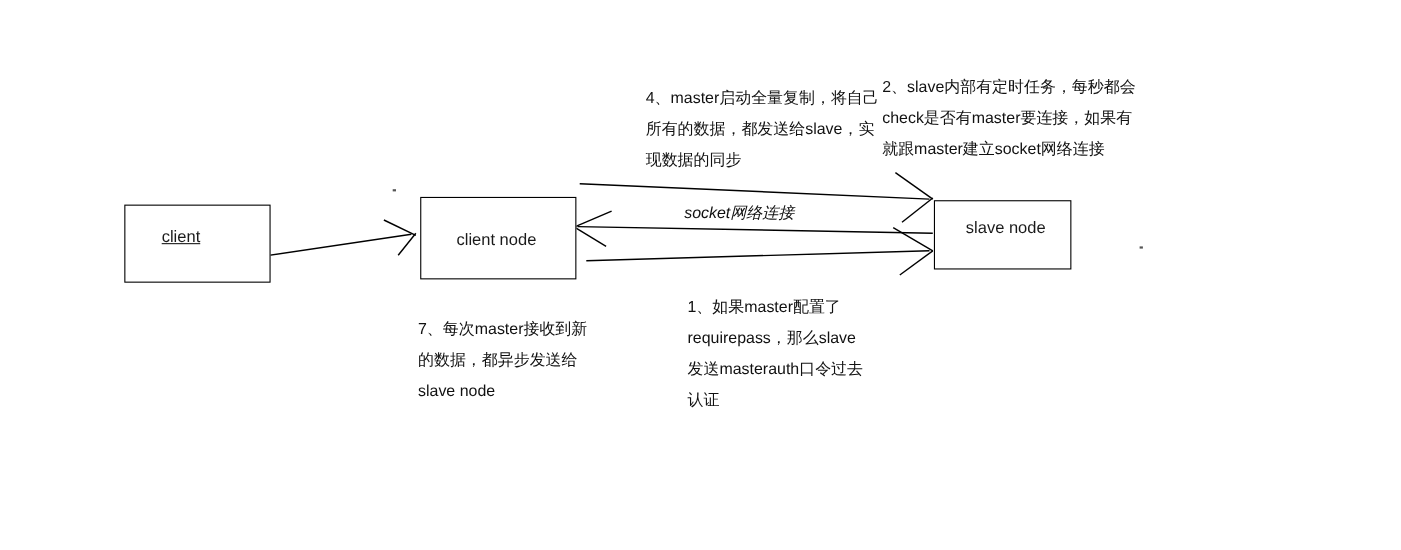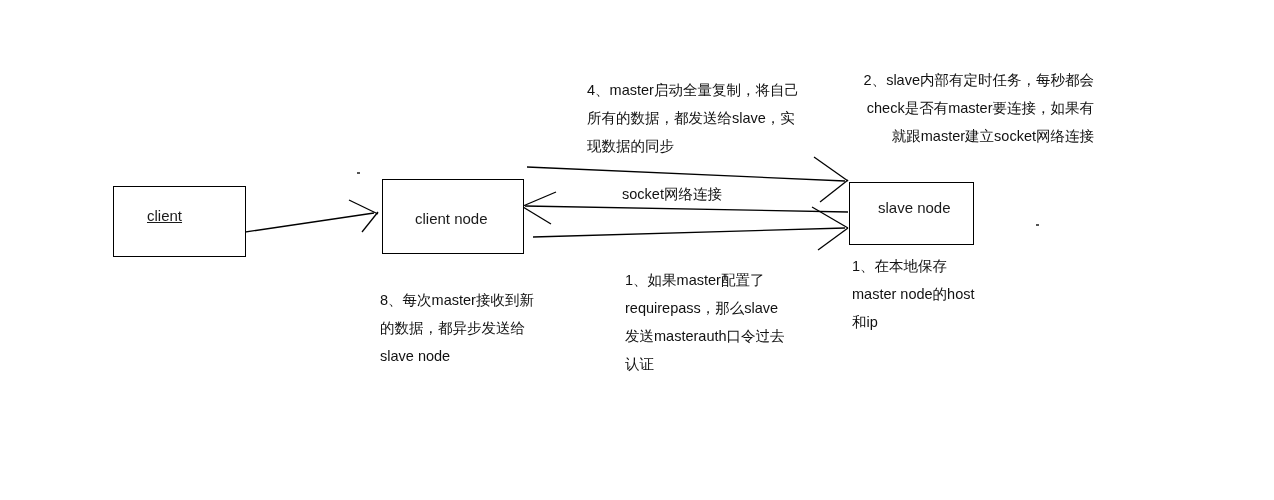--- a/index.html
+++ b/index.html
@@ -69,24 +69,23 @@
     line-height: 28px;
     color: #111111;
     white-space: pre-line;
   }
   #anno-4 {
     left: 587px;
     top: 76px;
     width: 215px;
   }
   #anno-2 {
-    left: 854px;
+    left: 802px;
     top: 66px;
     width: 240px;
-    text-align: right;
   }
   #anno-3 {
     left: 625px;
     top: 266px;
     width: 160px;
   }
   #anno-5 {
     left: 380px;
     top: 286px;
     width: 165px;
@@ -97,20 +96,21 @@
     width: 175px;
   }
   #label-socket {
     position: absolute;
     left: 622px;
     top: 186px;
     font-size: 14.5px;
     line-height: 1.2;
     color: #111111;
     white-space: nowrap;
+    font-style: italic;
   }
   #lines {
     position: absolute;
     left: 0;
     top: 0;
     width: 1274px;
     height: 500px;
     pointer-events: none;
   }
   .speck {
@@ -164,22 +164,19 @@
   <div class="node-label" id="label-slave">slave node</div>
 
   <div id="label-socket">socket网络连接</div>
 
   <div class="anno" id="anno-4">4、master启动全量复制，将自己所有的数据，都发送给slave，实现数据的同步</div>
 
   <div class="anno" id="anno-2">2、slave内部有定时任务，每秒都会check是否有master要连接，如果有就跟master建立socket网络连接</div>
 
   <div class="anno" id="anno-3">1、如果master配置了requirepass，那么slave发送masterauth口令过去认证</div>
 
-  <div class="anno" id="anno-5">8、每次master接收到新的数据，都异步发送给slave node</div>
+  <div class="anno" id="anno-5">7、每次master接收到新的数据，都异步发送给slave node</div>
 
-  <div class="anno" id="anno-1">1、在本地保存
-master node的host
-和ip</div>
 
   <div class="speck" id="speck-a"></div>
   <div class="speck" id="speck-b"></div>
 
 </div>
 
 </body></html>

